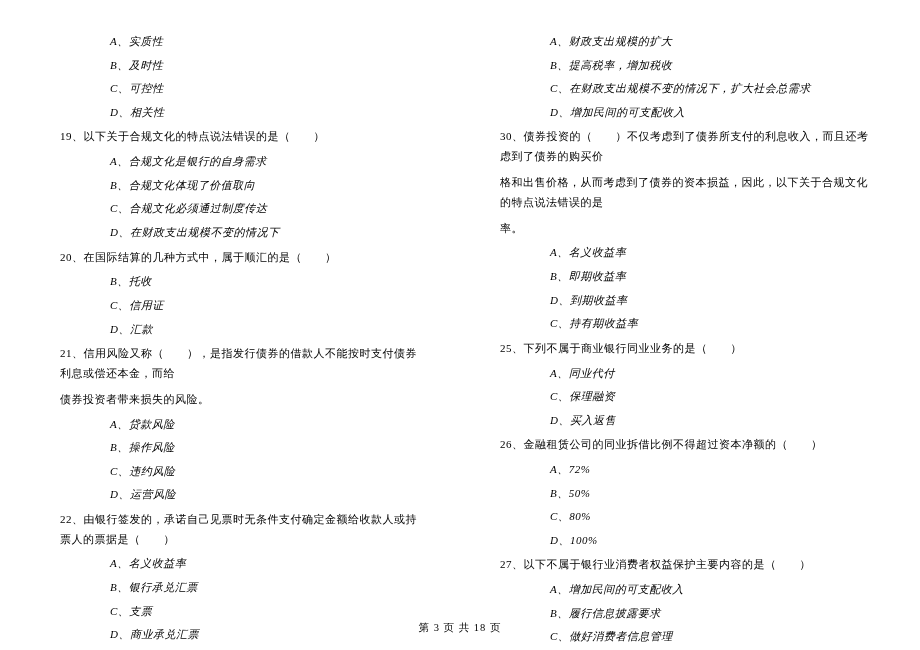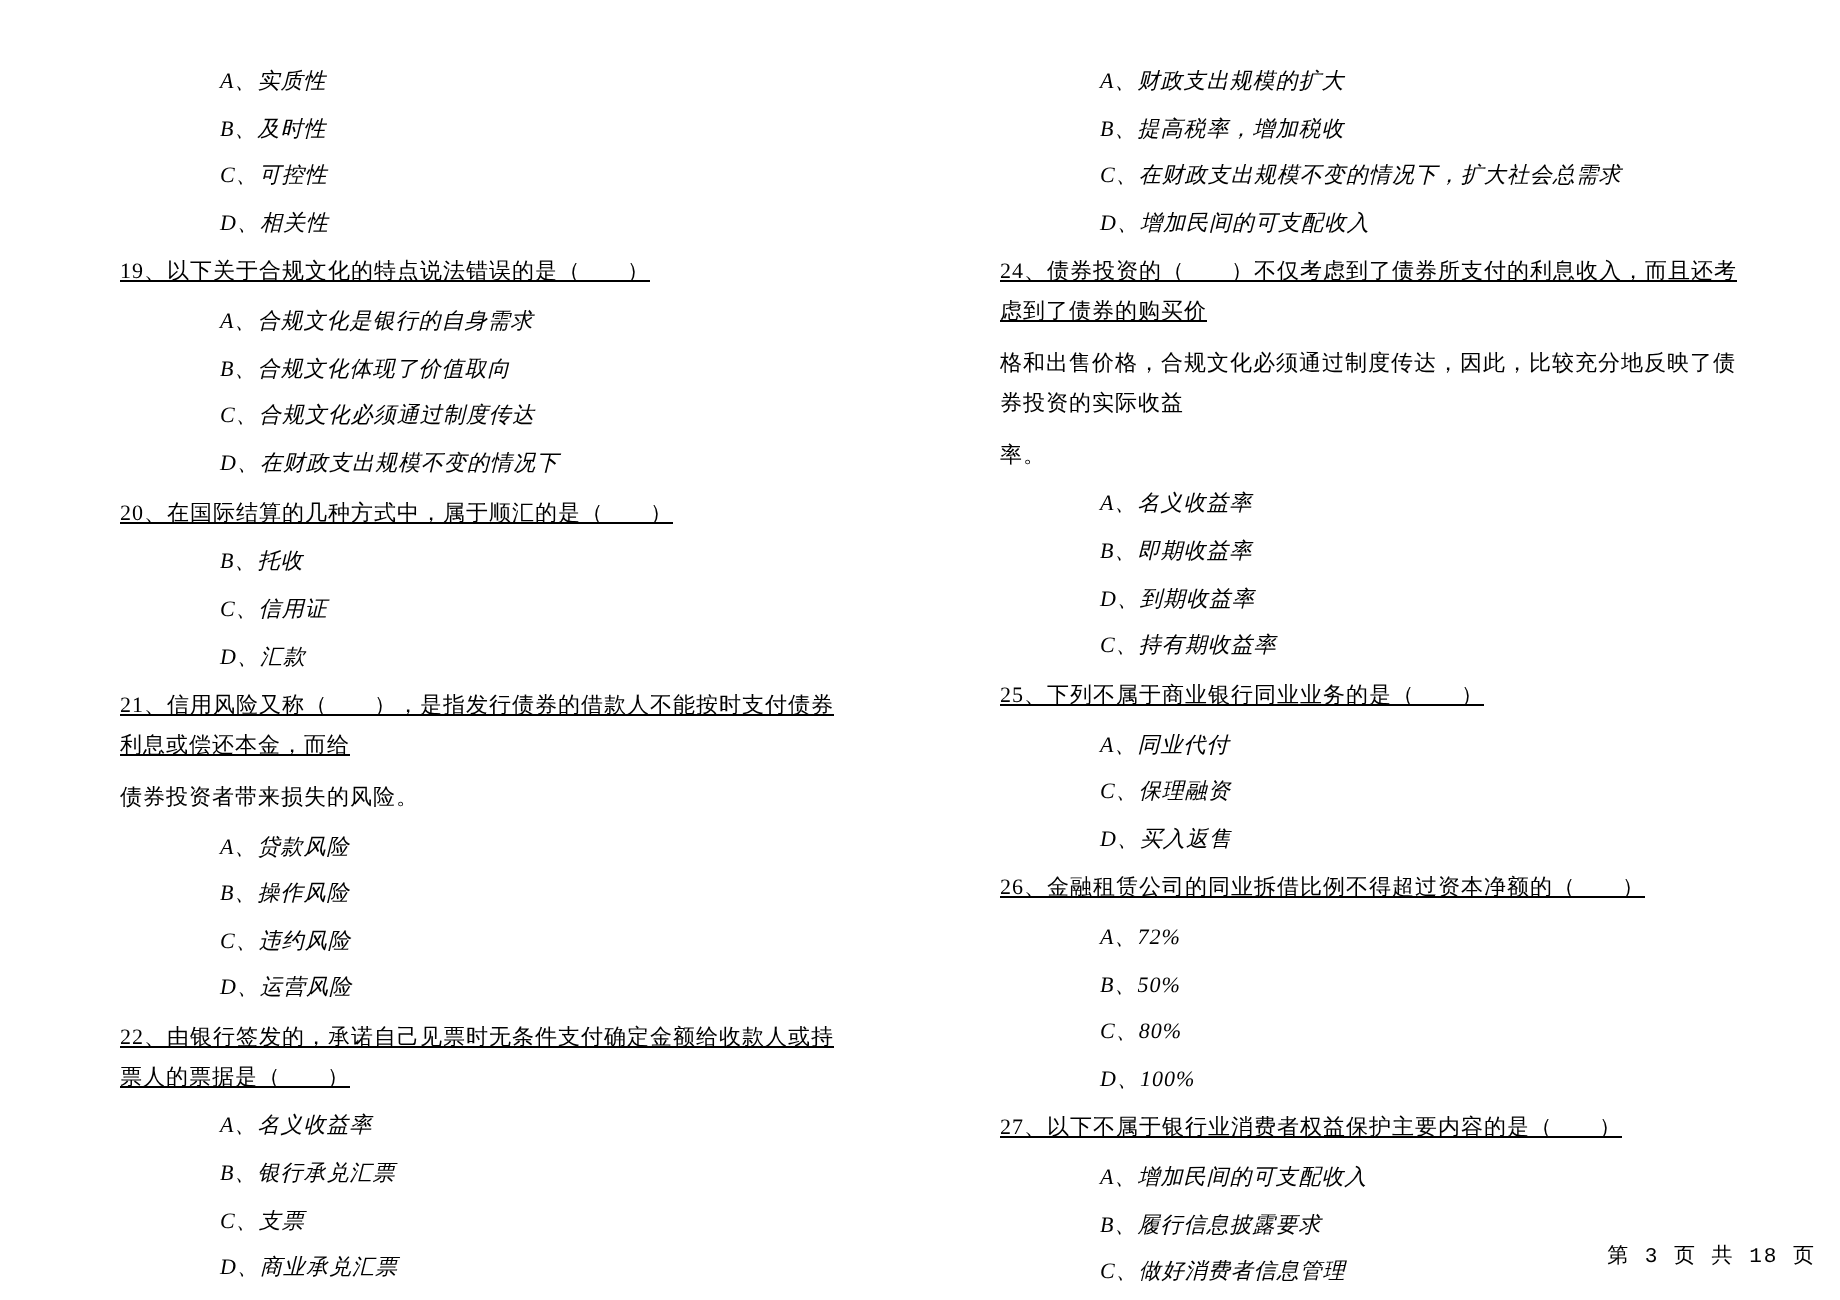--- a/index.html
+++ b/index.html
@@ -27,36 +27,34 @@
     .option {
       padding: 3px 0 3px 50px;
       line-height: 1.6;
       letter-spacing: 0.5px;
       font-style: italic;
     }
     .question {
       padding: 3px 0 3px 0;
       line-height: 1.8;
       letter-spacing: 0.5px;
-      text-decoration: underline;
     }
     .question-cont {
       padding: 3px 0 3px 0;
       line-height: 1.8;
       letter-spacing: 0.5px;
     }
     .footer {
       position: absolute;
       bottom: 15px;
       left: 0;
-      right: 12px;
-      text-align: right;
+      right: 0;
+      text-align: center;
       font-size: 10.5px;
       letter-spacing: 1px;
-      font-family: Liberation Mono, monospace;
     }
   </style>
 </head>
 <body>
 
 <div class="page">
   <div class="column">
     <div class="option">A、实质性</div>
     <div class="option">B、及时性</div>
     <div class="option">C、可控性</div>
@@ -87,22 +85,22 @@
     <div class="option">D、商业承兑汇票</div>
 
   </div>
 
   <div class="column right">
     <div class="option">A、财政支出规模的扩大</div>
     <div class="option">B、提高税率，增加税收</div>
     <div class="option">C、在财政支出规模不变的情况下，扩大社会总需求</div>
     <div class="option">D、增加民间的可支配收入</div>
 
-    <div class="question">24、债券投资的（　　）不仅考虑到了债券所支付的利息收入，而且还考虑到了债券的购买价</div>
-    <div class="question-cont">格和出售价格，合规文化必须通过制度传达，因此，比较充分地反映了债券投资的实际收益</div>
+    <div class="question">30、债券投资的（　　）不仅考虑到了债券所支付的利息收入，而且还考虑到了债券的购买价</div>
+    <div class="question-cont">格和出售价格，从而考虑到了债券的资本损益，因此，以下关于合规文化的特点说法错误的是</div>
     <div class="question-cont">率。</div>
     <div class="option">A、名义收益率</div>
     <div class="option">B、即期收益率</div>
     <div class="option">D、到期收益率</div>
     <div class="option">C、持有期收益率</div>
 
     <div class="question">25、下列不属于商业银行同业业务的是（　　）</div>
     <div class="option">A、同业代付</div>
     <div class="option">C、保理融资</div>
     <div class="option">D、买入返售</div>

